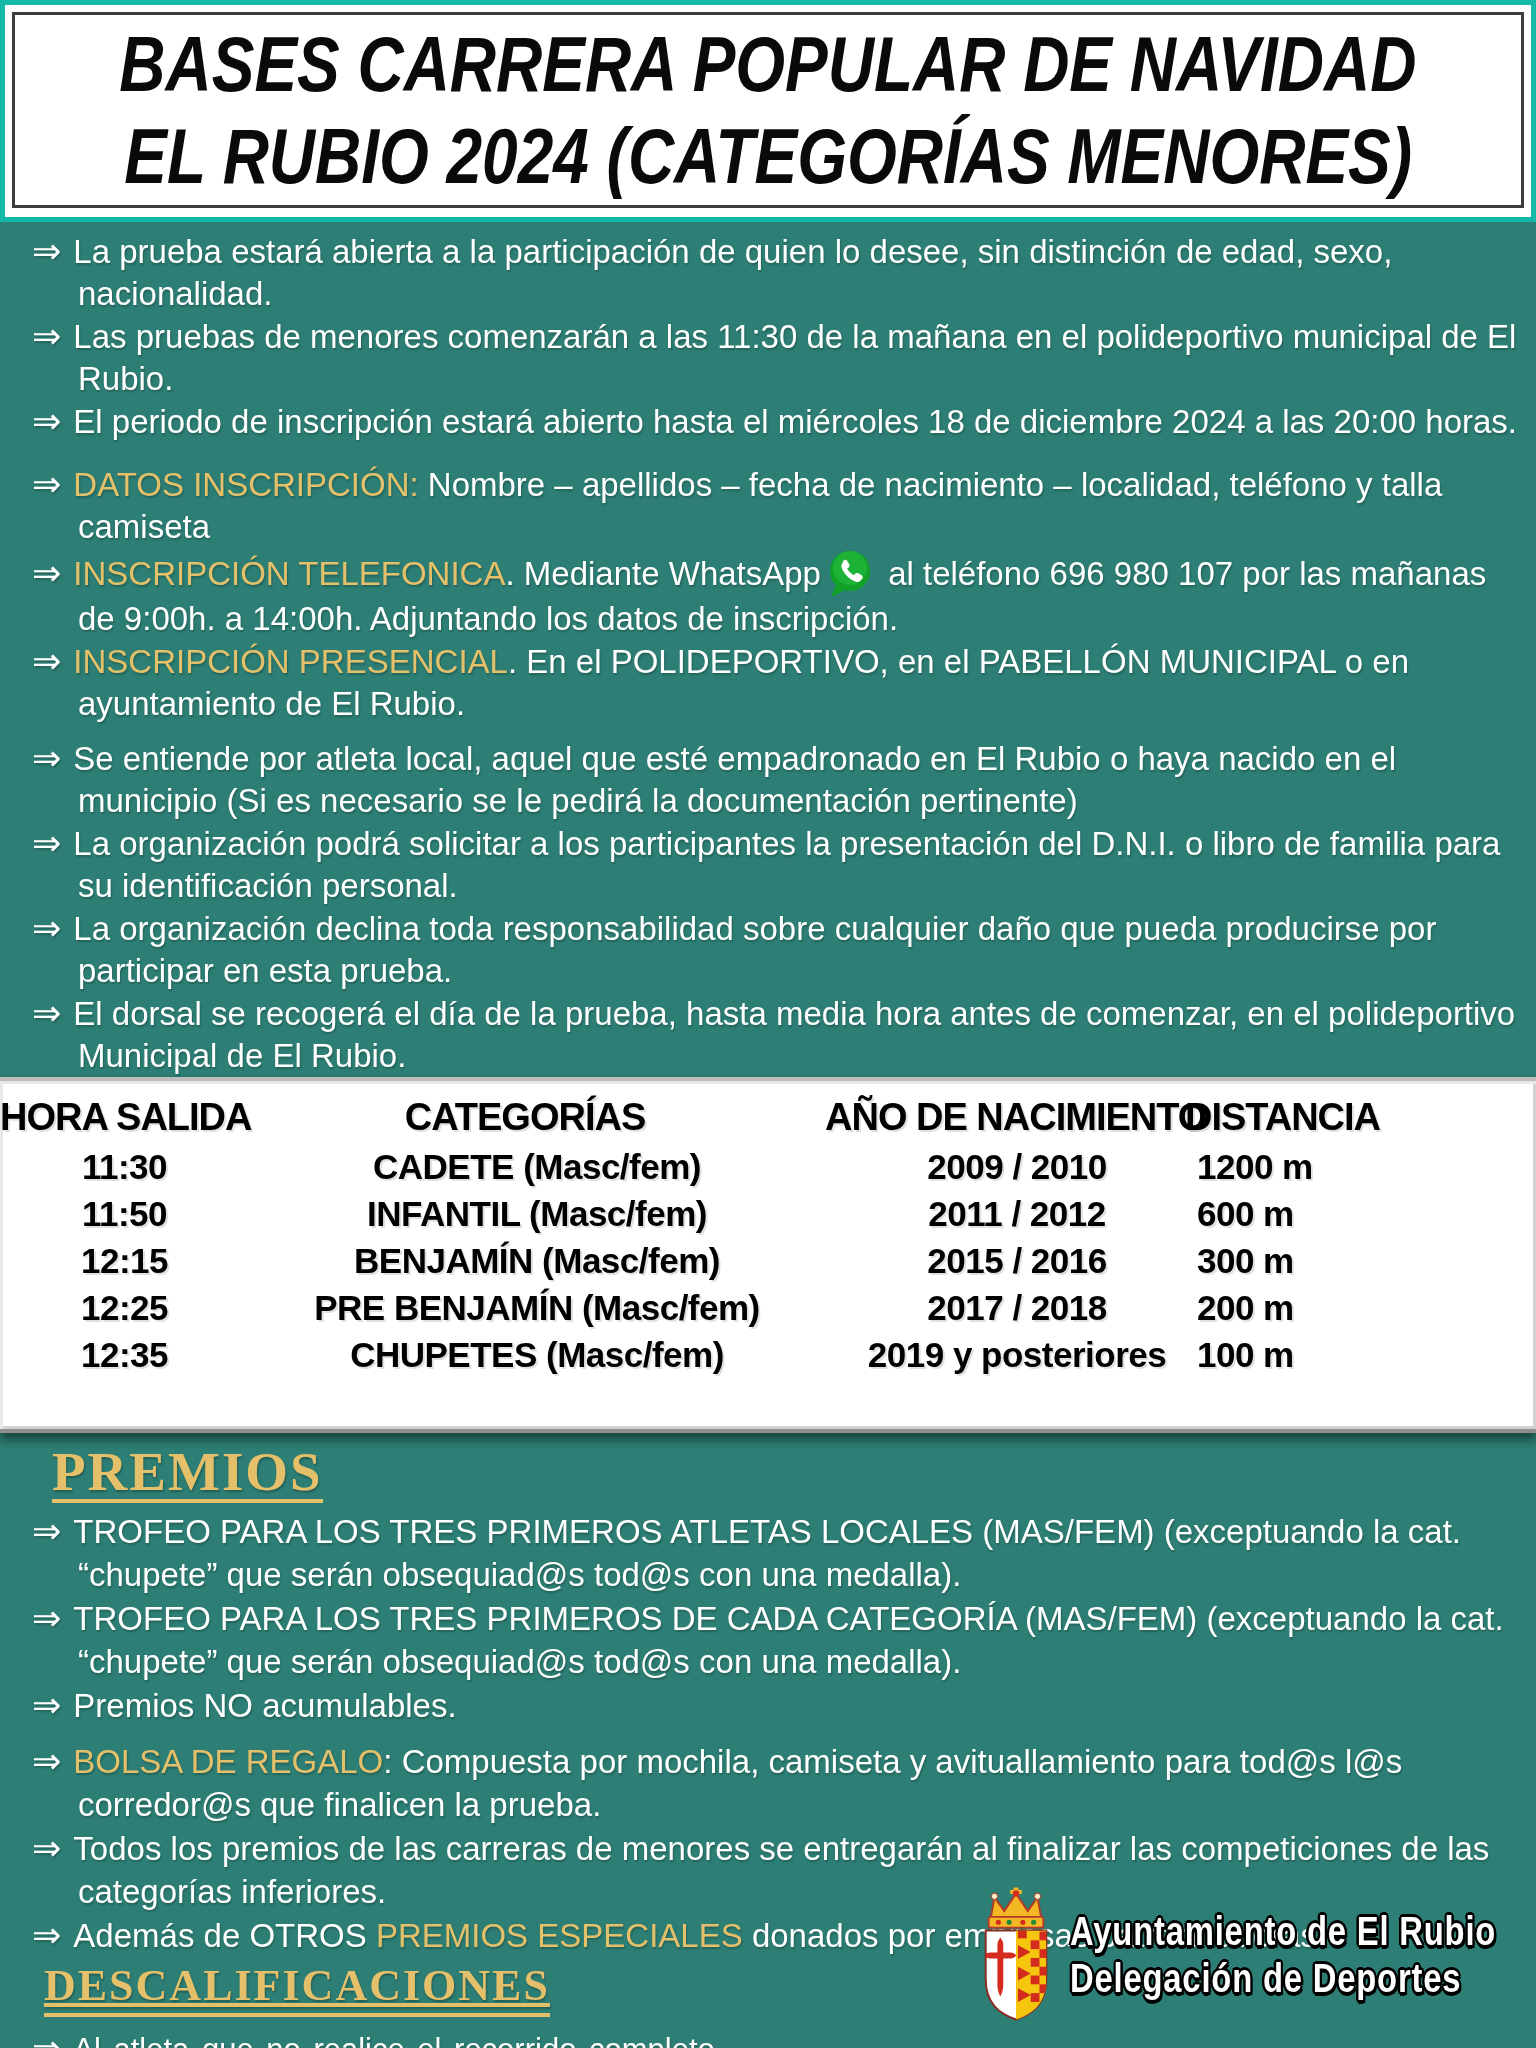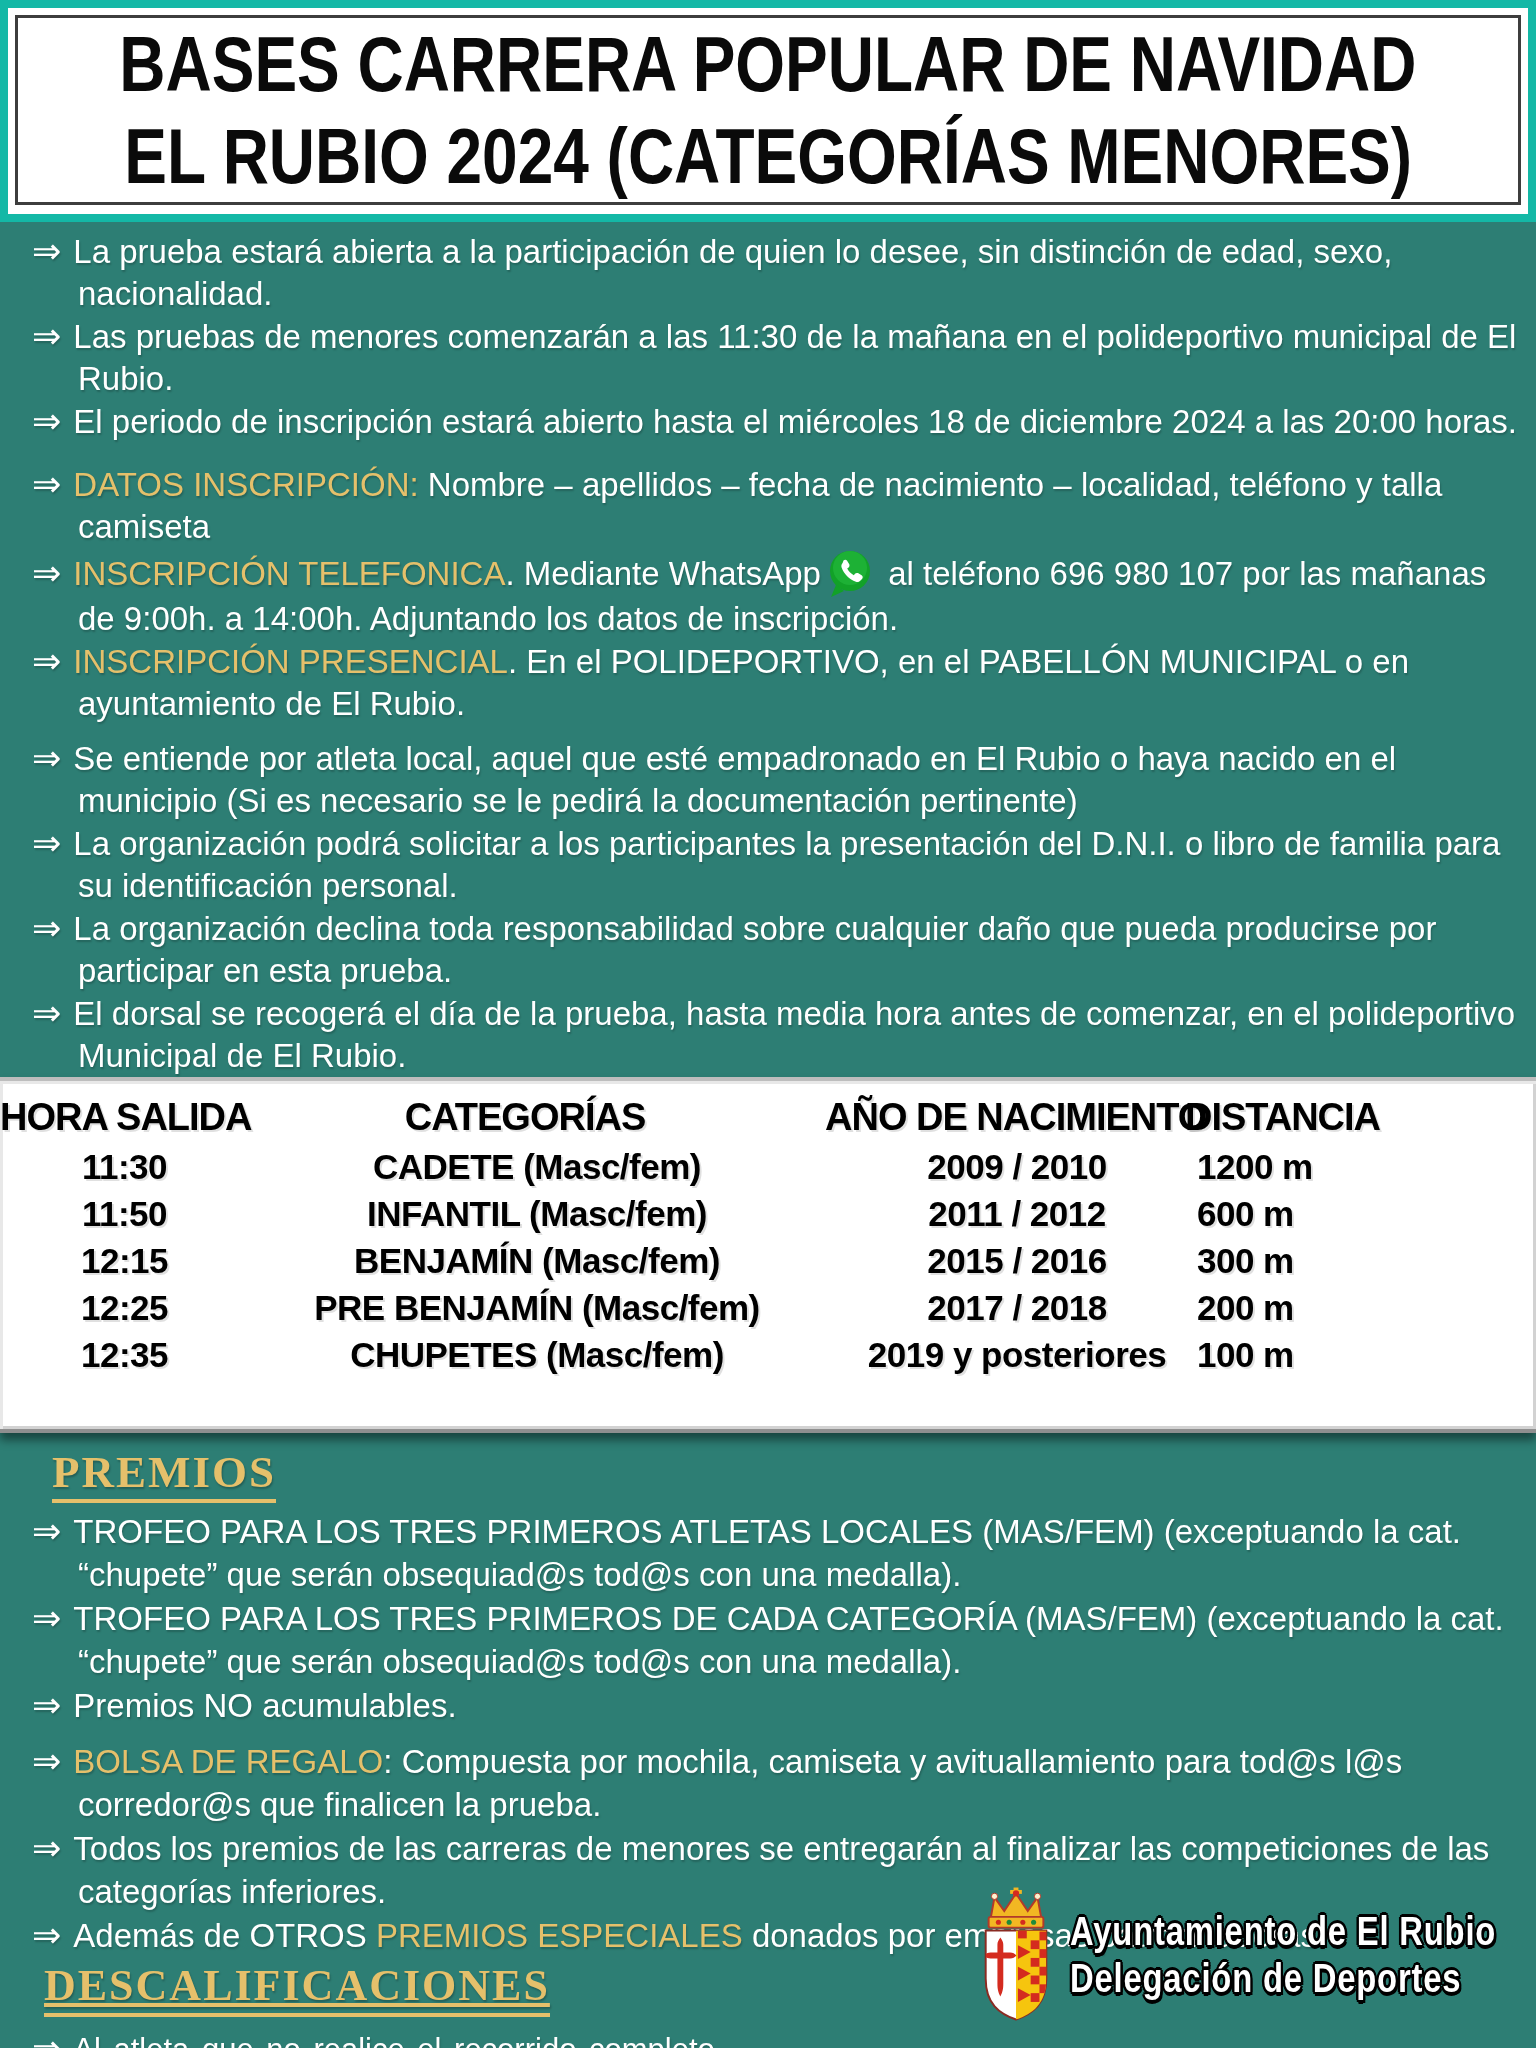--- a/index.html
+++ b/index.html
@@ -10,21 +10,21 @@
   *{box-sizing:border-box;}
   html,body{margin:0;padding:0;}
   body{
     width:1536px;height:2048px;position:relative;overflow:hidden;
     background:var(--teal);
     font-family:"Liberation Sans",sans-serif;
   }
   
   .header-outer{
     position:absolute;top:0;left:0;right:0;height:222px;
-    background:#fff;border:8px solid #14b8a6;
+    background:#fff;border:5px solid #14b8a6;font-style:italic;
   }
   .header-inner{
     position:absolute;top:7px;left:7px;right:7px;bottom:9px;
     border:3px solid #3d3d3d;background:#fff;
     display:flex;flex-direction:column;align-items:center;justify-content:center;
   }
   .title-line{
     display:block;white-space:nowrap;color:#0a0a0a;
     font-weight:bold;font-size:78px;line-height:92px;letter-spacing:0px;
     transform:scaleX(0.82);transform-origin:center;
@@ -54,21 +54,21 @@
   .trow div{white-space:nowrap;}
   .thead{font-weight:bold;font-size:38px;line-height:52px;color:#000;letter-spacing:-1px;}
   .tdata{font-weight:bold;font-size:35px;line-height:47px;color:#000;letter-spacing:-0.5px;padding-left:12px;}
   .trow .c1,.trow .c2,.trow .c3{text-align:center;}
   .trow .c4{text-align:left;padding-right:70px;}
   .tdata div, .thead div{text-shadow:2px 2px 0 rgba(0,0,0,.12);}
   
   .sec-heading{
     display:inline-block;margin-left:52px;margin-top:14px;
     font-family:"Liberation Serif",serif;font-weight:bold;
-    font-size:45px;line-height:50px;color:var(--gold);
+    font-size:55px;line-height:50px;color:var(--gold);
     letter-spacing:2px;border-bottom:4px solid var(--gold);padding-bottom:2px;
     text-shadow:1px 2px 2px rgba(0,0,0,.25);
   }
   .premios-list .bullet,.bolsa-list .bullet{line-height:43px;}
   .premios-list{margin-top:6px;}
   .bolsa-list{margin-top:12px;}
   .desc-heading{margin-left:44px;margin-top:4px;font-size:44px;text-decoration:underline;}
   .desc-list{margin-top:8px;width:820px;}
   .desc-list .bullet{
     font-size:31px;line-height:45px;text-align:justify;word-spacing:4px;

